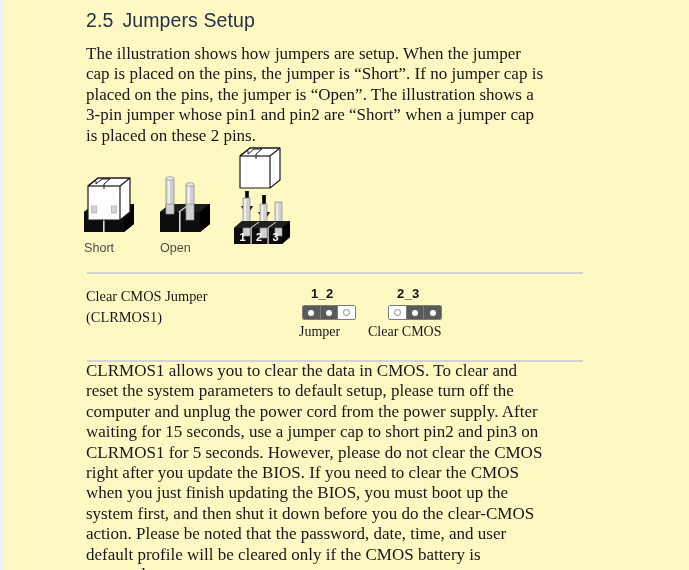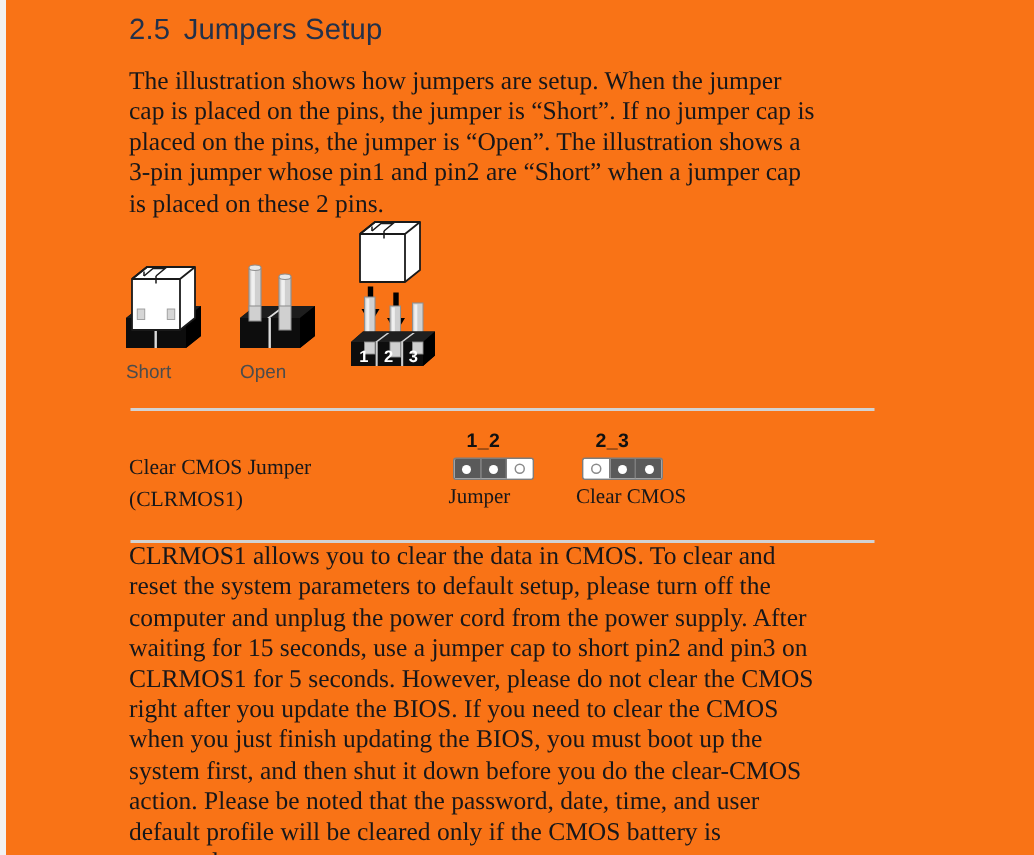--- a/index.html
+++ b/index.html
@@ -14,21 +14,21 @@
     overflow: hidden;
     font-family: "Liberation Serif", "DejaVu Serif", serif;
     color: #1a1a1a;
   }
 
   .page {
     position: absolute;
     left: 0; top: 0;
     width: 689px;
     height: 570px;
-    background: #f97316;
+    background: #fef9c3;
   }
 
   
   .left-edge {
     position: absolute;
     left: 0; top: 0;
     width: 4px;
     height: 570px;
     background: #f2f2f2;
   }
@@ -118,21 +118,20 @@
   }
   .cmos-label {
     position: absolute;
     left: 86px;
     top: 0;
     font-family: "Liberation Serif", "DejaVu Serif", serif;
     font-size: 14.4px;
     line-height: 20.6px;
     color: #17171a;
     white-space: nowrap;
-    margin-top: 16px;
   }
 
   .jumper-graphic {
     position: absolute;
     width: 54px;
     height: 15px;
     border: 1px solid #7d7d7d;
     border-radius: 2px;
     box-sizing: border-box;
     display: flex;
@@ -174,21 +173,21 @@
     color: #17171a;
     white-space: nowrap;
   }
 
   #jg-default   { left: 302px; top: 19px; }
   #jt-default   { left: 311px; top: 0px; }
   #jc-default   { left: 299px; top: 38px; }
 
   #jg-clear     { left: 388px; top: 19px; }
   #jt-clear     { left: 397px; top: 0px; }
-  #jc-clear     { left: 384px; top: 38px; }
+  #jc-clear     { left: 368px; top: 38px; }
 </style>
 </head>
 <body>
 
 <div class="page">
 
   <div class="left-edge"></div>
 
   <div class="heading">
     <span class="num">2.5</span><span>Jumpers Setup</span>

